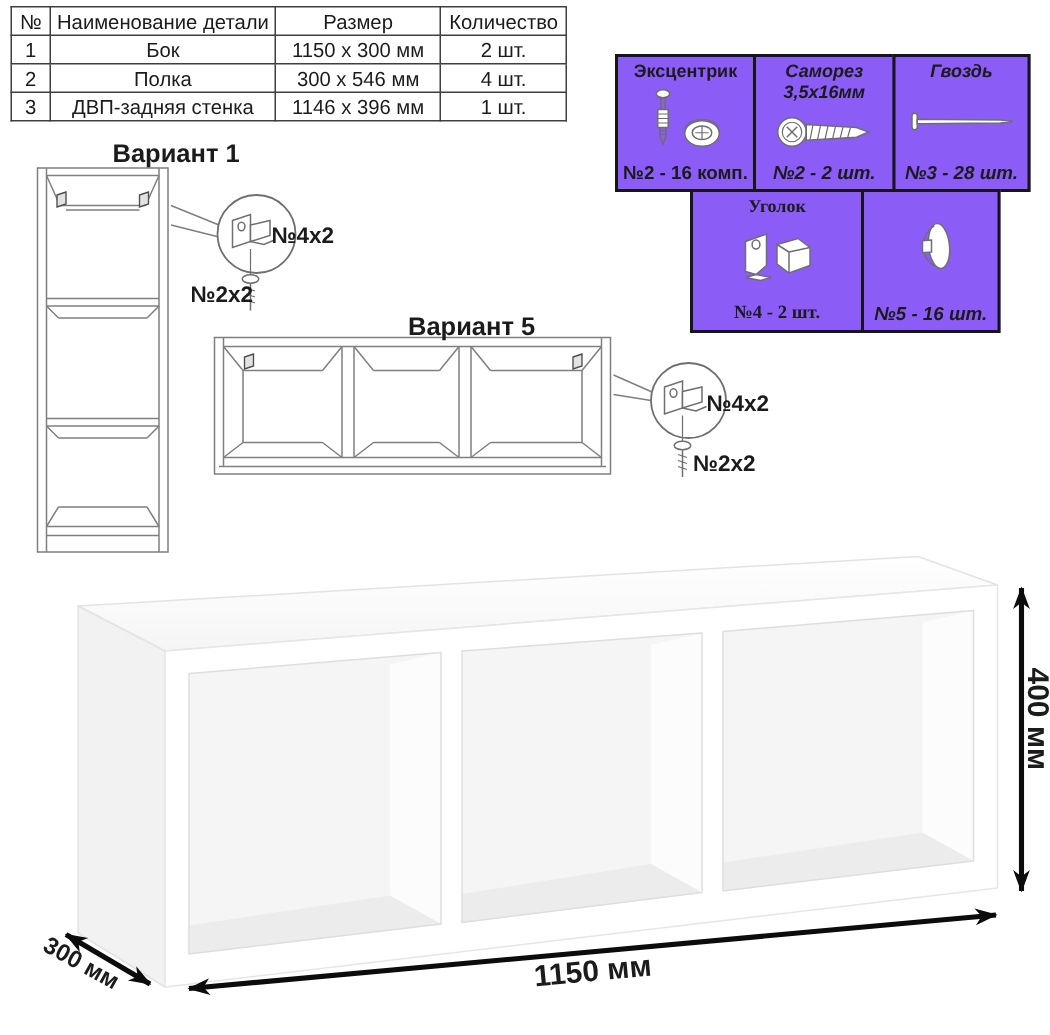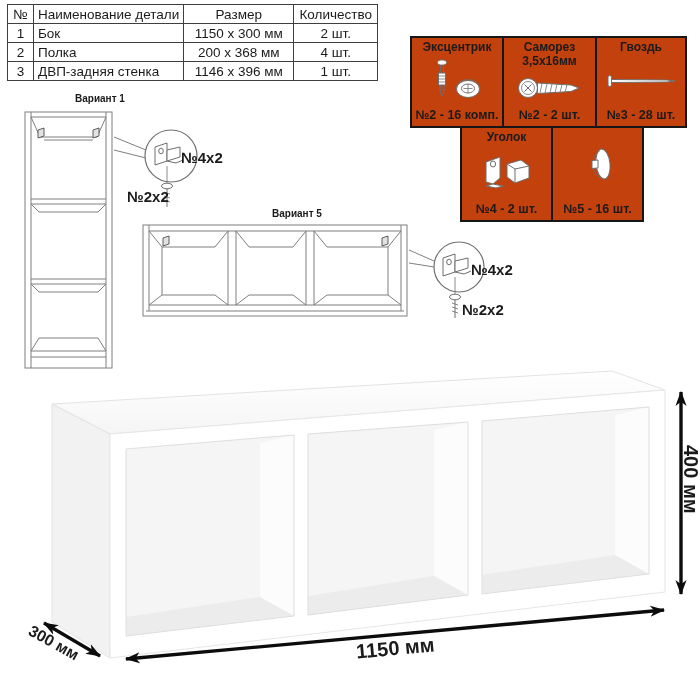--- a/index.html
+++ b/index.html
@@ -4,33 +4,33 @@
 <style>
   html,body{margin:0;padding:0;background:#fff;}
   body{width:700px;height:690px;font-family:"Liberation Sans",sans-serif;color:#1b1b1b;}
   .stage{position:relative;width:700px;height:690px;overflow:hidden;background:#fff;}
   svg.art{position:absolute;left:0;top:0;z-index:1;}
 
   
   table.parts{position:absolute;left:7px;top:4px;z-index:3;border-collapse:collapse;table-layout:fixed;background:#fff;}
   table.parts td{border:1px solid #3f3f3f;font-size:13.5px;height:18px;padding:0 4px;white-space:nowrap;overflow:hidden;}
   td.c{text-align:center;}
-  td.l{text-align:left;padding-left:7px;}
+  td.l{text-align:center;padding-left:7px;}
 
   
   .hw-row{position:absolute;display:flex;z-index:3;}
-  .hw-cell{border:2px solid #161616;background:#c2410c;box-sizing:border-box;display:flex;flex-direction:column;align-items:center;}
-  .hw-cell + .hw-cell{margin-left:-2px;}
+  .hw-cell{border:2px solid #161616;background:#8b5cf6;box-sizing:border-box;display:flex;flex-direction:column;align-items:center;}
+  .hw-cell + .hw-cell{margin-left:-2px;font-style:italic;}
   .hw-name{font-weight:bold;font-size:12px;line-height:1.15;text-align:center;margin-top:3px;}
   .hw-icon{flex:1;display:flex;align-items:center;justify-content:center;}
   .hw-count{font-weight:bold;font-size:12.5px;margin:1px 0 4px;white-space:nowrap;}
 
   
   .lbl{position:absolute;z-index:2;font-weight:bold;white-space:nowrap;}
-  .variant-title{font-size:10px;padding-left:40px;}
+  .variant-title{font-size:17px;padding-left:40px;}
   .callout-lbl{font-size:15px;}
   .dim-w{left:356px;top:637px;font-size:20px;transform:rotate(-5.3deg);}
   .dim-h{left:679px;top:445px;font-size:20px;writing-mode:vertical-rl;}
   .dim-d{left:34px;top:622px;font-size:16px;transform:rotate(29deg);transform-origin:left top;}
 </style>
 </head>
 <body>
 
 <div class="stage">
 
@@ -158,21 +158,21 @@
     </tr>
     <tr>
       <td class="c">1</td>
       <td class="l">Бок</td>
       <td class="c">1150 х 300 мм</td>
       <td class="c">2 шт.</td>
     </tr>
     <tr>
       <td class="c">2</td>
       <td class="l">Полка</td>
-      <td class="c">200 х 368 мм</td>
+      <td class="c">300 х 546 мм</td>
       <td class="c">4 шт.</td>
     </tr>
     <tr>
       <td class="c">3</td>
       <td class="l">ДВП-задняя стенка</td>
       <td class="c">1146 х 396 мм</td>
       <td class="c">1 шт.</td>
     </tr>
   </tbody>
     </table>
@@ -215,21 +215,21 @@
         <svg width="76" height="18" viewBox="0 0 76 18" stroke="#6e6e6e" fill="#fff" stroke-width="1">
           <rect x="5" y="3.5" width="3.5" height="11" rx="1.7"></rect>
           <path d="M8.5,7.5 L64,8 L72,9 L64,10 L8.5,10.5 Z"></path>
         </svg>
       </div>
       <div class="hw-count">№3 - 28 шт.</div>
     </div>
   </div>
 
   <div class="hw-row" style="left:460px;top:126px;">
-    <div class="hw-cell" style="width:93px;height:96px;">
+    <div class="hw-cell" style="width:116px;height:96px;font-family:Liberation Serif, serif;">
       <div class="hw-name">Уголок</div>
       <div class="hw-icon">
         <svg width="58" height="40" viewBox="0 0 58 40" stroke="#6e6e6e" fill="#fff" stroke-width="1">
           <path d="M8,9 L22,4 L22,25 L15,31 L8,29 Z"></path>
           <ellipse cx="15" cy="11" rx="2.6" ry="3"></ellipse>
           <path d="M15,31 L25,33 L18,35 L8,33 Z"></path>
           <path d="M29,11 L43,7 L51,13 L51,25 L37,30 L29,24 Z"></path>
           <path d="M29,11 L37,16 L37,30 M37,16 L51,13" fill="none"></path>
         </svg>
       </div>

